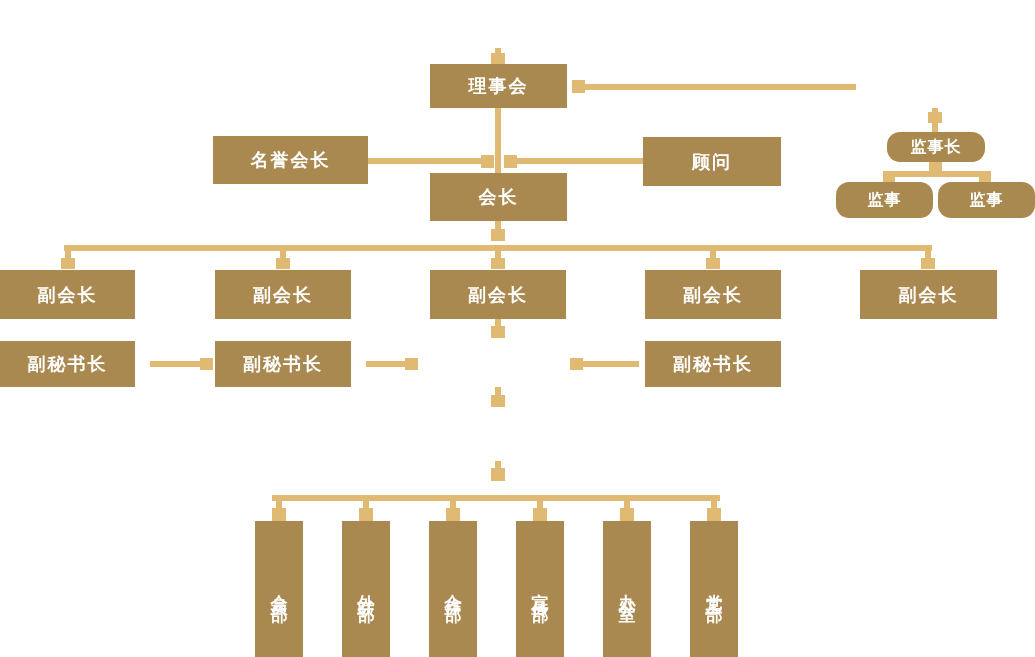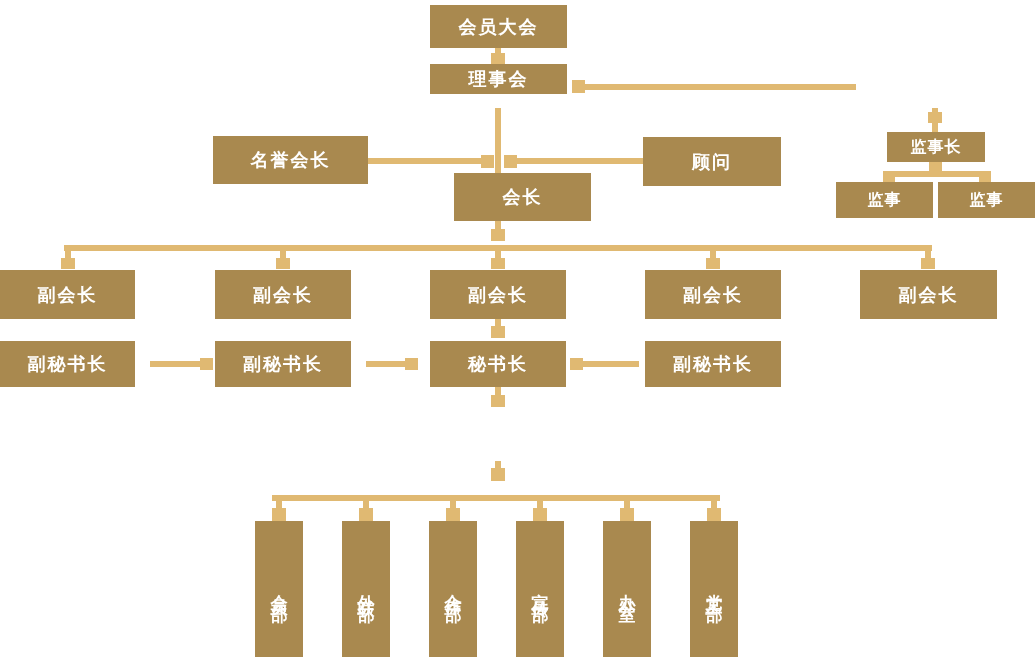--- a/index.html
+++ b/index.html
@@ -9,21 +9,21 @@
     position:relative; width:1035px; height:657px; overflow:hidden;
     background:var(--bg);
     font-family:"Liberation Sans","DejaVu Sans",sans-serif;
   }
   .node {
     position:absolute; background:var(--box); color:var(--text);
     display:flex; align-items:center; justify-content:center;
     font-weight:bold; font-size:18px; letter-spacing:2px;
     white-space:nowrap;
   }
-  .node.sm { font-size:16px; letter-spacing:1px; }
+  .node.sm { font-size:16px; letter-spacing:1px;border-radius:13px; }
   .node.vert {
     writing-mode:vertical-rl; text-orientation:upright;
     font-size:17px; letter-spacing:6px; white-space:normal;
   }
   .ln { position:absolute; background:var(--line); }
 </style>
 </head>
 <body>
 
 <div id="stage">
@@ -88,38 +88,36 @@
   <i class="ln" style="left:359px;top:508px;width:14px;height:13px"></i>
   <i class="ln" style="left:450px;top:501px;width:6px;height:8px"></i>
   <i class="ln" style="left:446px;top:508px;width:14px;height:13px"></i>
   <i class="ln" style="left:537px;top:501px;width:6px;height:8px"></i>
   <i class="ln" style="left:533px;top:508px;width:14px;height:13px"></i>
   <i class="ln" style="left:624px;top:501px;width:6px;height:8px"></i>
   <i class="ln" style="left:620px;top:508px;width:14px;height:13px"></i>
   <i class="ln" style="left:711px;top:501px;width:6px;height:8px"></i>
   <i class="ln" style="left:707px;top:508px;width:14px;height:13px"></i>
 
-  <div class="node" style="left:430px;top:5px;width:137px;height:43px">会员大会</div>
-  <div class="node" style="left:430px;top:64px;width:137px;height:30px">理事会</div>
+  <div class="node" style="left:430px;top:64px;width:137px;height:44px">理事会</div>
   <div class="node sm" style="left:887px;top:132px;width:98px;height:30px">监事长</div>
   <div class="node sm" style="left:836px;top:182px;width:97px;height:36px">监事</div>
   <div class="node sm" style="left:938px;top:182px;width:97px;height:36px">监事</div>
   <div class="node" style="left:213px;top:136px;width:155px;height:48px">名誉会长</div>
   <div class="node" style="left:643px;top:137px;width:138px;height:49px">顾问</div>
-  <div class="node" style="left:454px;top:173px;width:137px;height:48px">会长</div>
+  <div class="node" style="left:430px;top:173px;width:137px;height:48px">会长</div>
 
   <div class="node" style="left:0px;top:270px;width:135px;height:49px">副会长</div>
   <div class="node" style="left:215px;top:270px;width:136px;height:49px">副会长</div>
   <div class="node" style="left:430px;top:270px;width:136px;height:49px">副会长</div>
   <div class="node" style="left:645px;top:270px;width:136px;height:49px">副会长</div>
   <div class="node" style="left:860px;top:270px;width:137px;height:49px">副会长</div>
 
   <div class="node" style="left:0px;top:341px;width:135px;height:46px">副秘书长</div>
   <div class="node" style="left:215px;top:341px;width:136px;height:46px">副秘书长</div>
-  <div class="node" style="left:430px;top:341px;width:136px;height:46px">秘书长</div>
   <div class="node" style="left:645px;top:341px;width:136px;height:46px">副秘书长</div>
 
 
   <div class="node vert" style="left:255px;top:521px;width:48px;height:136px">会员部</div>
   <div class="node vert" style="left:342px;top:521px;width:48px;height:136px">外联部</div>
   <div class="node vert" style="left:429px;top:521px;width:48px;height:136px">合作部</div>
   <div class="node vert" style="left:516px;top:521px;width:48px;height:136px">宣传部</div>
   <div class="node vert" style="left:603px;top:521px;width:48px;height:136px">办公室</div>
   <div class="node vert" style="left:690px;top:521px;width:48px;height:136px">党工部</div>
 

